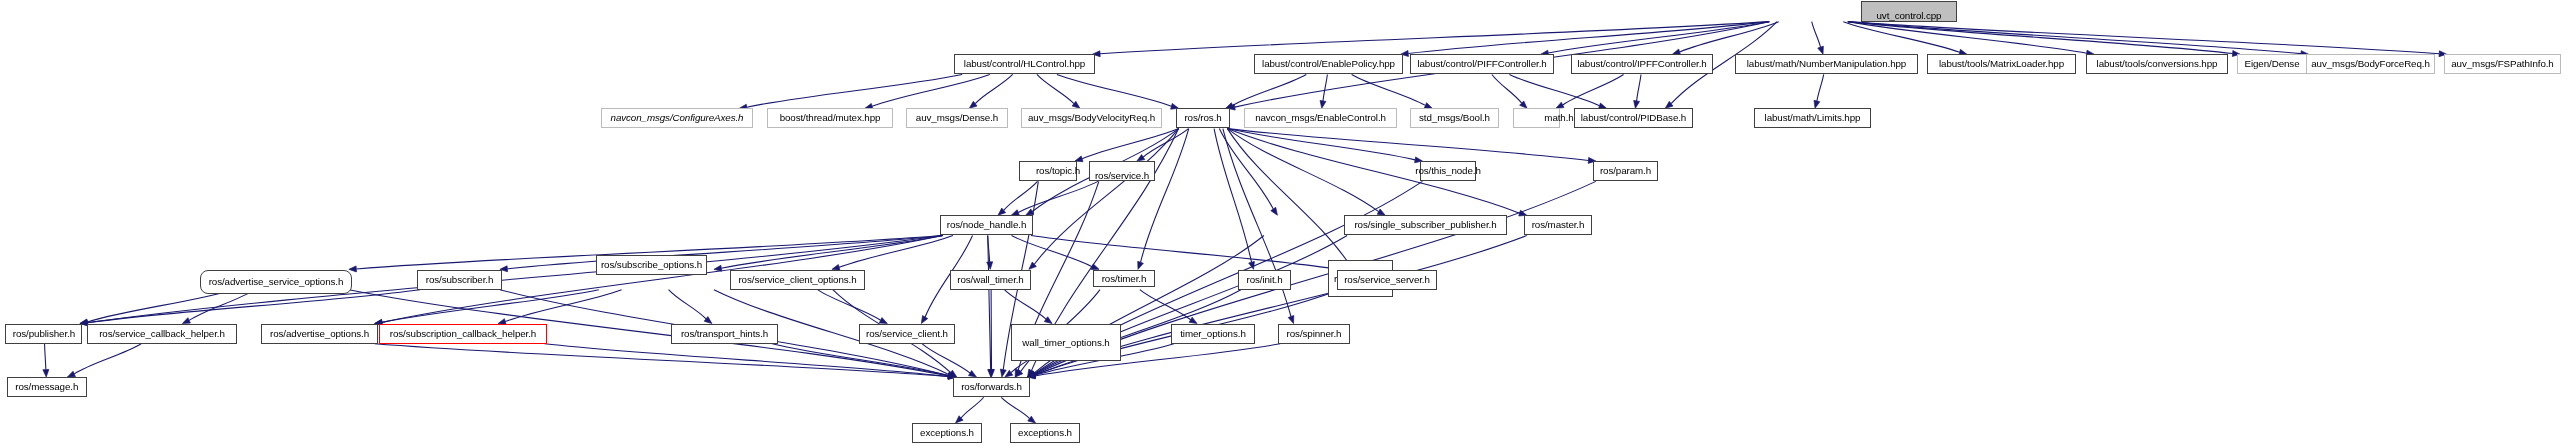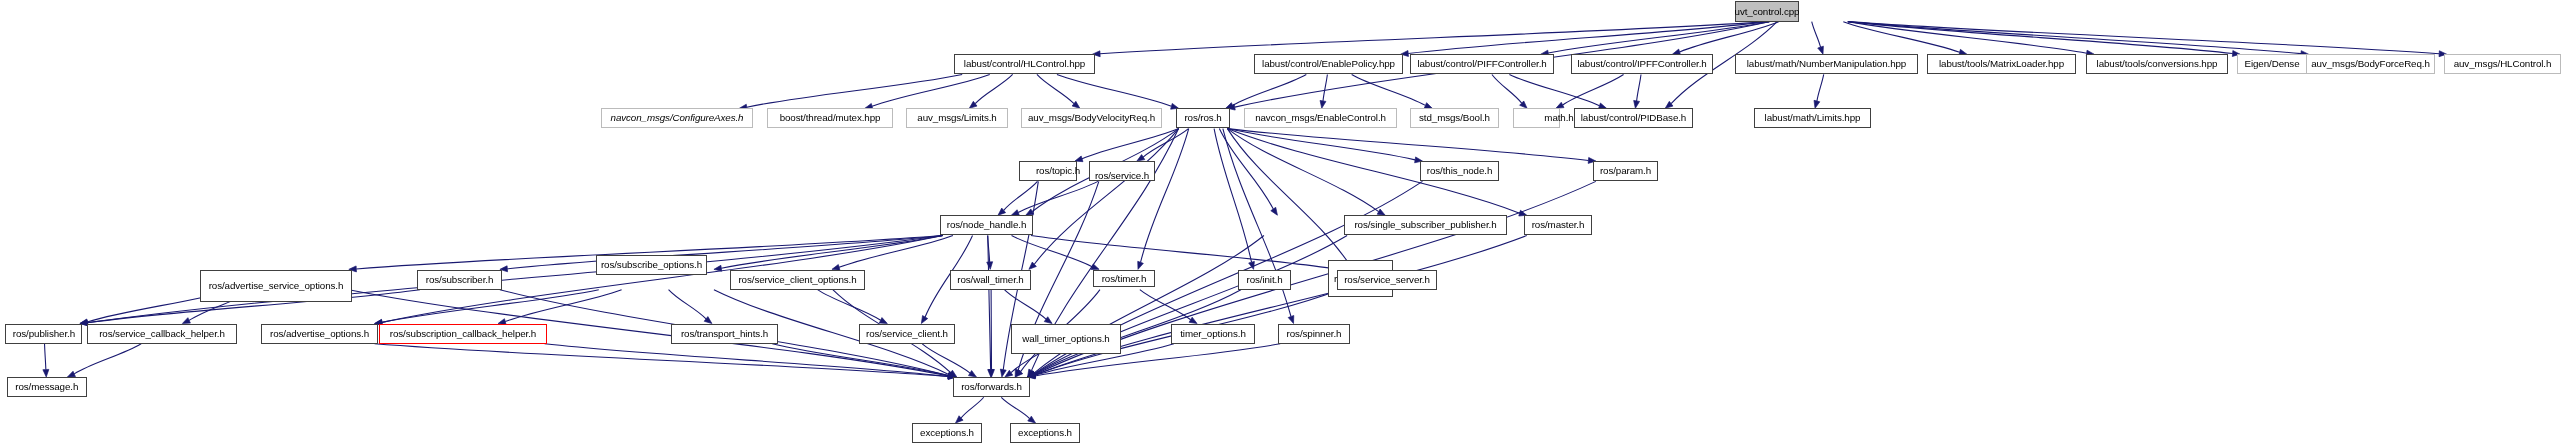--- a/index.html
+++ b/index.html
@@ -236,21 +236,21 @@
       <path class="edge-path" d="M1733,508 C1675.9527218189137,525.4624229559626 1583.580068141659,537.1040382599375 1527.7274362727671,554.5664612159001"></path>
       <polygon class="edge-head" points="1517,557 1526.7540207591271,550.2754867067932 1528.7008517864072,558.8574357250069"></polygon>
       <path class="edge-path" d="M1890,508 C1789.8169489168083,525.8377260555808 1626.874781927461,537.7295434259681 1527.9062955792285,555.567269481549"></path>
       <polygon class="edge-head" points="1517,557 1527.3332033718482,551.2047512498576 1528.4793877866089,559.9297877132404"></polygon>
       <path class="edge-path" d="M1452.3,587 C1442.7427460328902,598.467944563956 1427.67748833203,606.1132409399268 1418.821649553644,617.5811855038829"></path>
       <polygon class="edge-head" points="1410.7,625 1415.8541237551972,614.3325256824254 1421.7891753520908,620.8298453253404"></polygon>
       <path class="edge-path" d="M1478.22,587 C1489.3261264007783,598.7716620327873 1508.1211337390223,606.6194367213121 1519.9866829738753,618.3910987540994"></path>
       <polygon class="edge-head" points="1528.78,625 1517.343122475515,621.9084255645492 1522.6302434722356,614.8737719436496"></polygon>
     </svg>
   <div id="nodes-layer">
-      <div class="node-box root" style="left: 1735px; top: 1.4px; width: 64px; height: 20.3px;">
+      <div class="node-box root" style="left: 1861px; top: 1.4px; width: 96px; height: 20.3px; align-items: flex-end;">
         <span class="node-label">uvt_control.cpp</span>
       </div>
       <div class="node-box solid" style="left: 954px; top: 54px; width: 141px; height: 20.3px;">
         <span class="node-label">labust/control/HLControl.hpp</span>
       </div>
       <div class="node-box solid" style="left: 1254px; top: 54px; width: 149px; height: 20.3px;">
         <span class="node-label">labust/control/EnablePolicy.hpp</span>
       </div>
       <div class="node-box solid" style="left: 1410px; top: 54px; width: 144px; height: 20.3px;">
         <span class="node-label">labust/control/PIFFController.h</span>
@@ -267,30 +267,30 @@
       <div class="node-box solid" style="left: 2086px; top: 54px; width: 142px; height: 20.3px;">
         <span class="node-label">labust/tools/conversions.hpp</span>
       </div>
       <div class="node-box " style="left: 2237px; top: 54px; width: 70px; height: 20.3px;">
         <span class="node-label">Eigen/Dense</span>
       </div>
       <div class="node-box " style="left: 2306px; top: 54px; width: 129px; height: 20.3px;">
         <span class="node-label">auv_msgs/BodyForceReq.h</span>
       </div>
       <div class="node-box " style="left: 2444px; top: 54px; width: 117px; height: 20.3px;">
-        <span class="node-label">auv_msgs/HLControl.h</span>
+        <span class="node-label">auv_msgs/FSPathInfo.h</span>
       </div>
       <div class="node-box " style="left: 601px; top: 108px; width: 152px; height: 20.3px; font-style: italic;">
         <span class="node-label">navcon_msgs/ConfigureAxes.h</span>
       </div>
       <div class="node-box " style="left: 767px; top: 108px; width: 126px; height: 20.3px;">
         <span class="node-label">boost/thread/mutex.hpp</span>
       </div>
       <div class="node-box " style="left: 906px; top: 108px; width: 102px; height: 20.3px;">
-        <span class="node-label">auv_msgs/Limits.h</span>
+        <span class="node-label">auv_msgs/Dense.h</span>
       </div>
       <div class="node-box " style="left: 1021px; top: 108px; width: 141px; height: 20.3px;">
         <span class="node-label">auv_msgs/BodyVelocityReq.h</span>
       </div>
       <div class="node-box solid" style="left: 1176px; top: 108px; width: 54px; height: 20.3px;">
         <span class="node-label">ros/ros.h</span>
       </div>
       <div class="node-box " style="left: 1244px; top: 108px; width: 153px; height: 20.3px;">
         <span class="node-label">navcon_msgs/EnableControl.h</span>
       </div>
@@ -305,39 +305,39 @@
       </div>
       <div class="node-box solid" style="left: 1754px; top: 108px; width: 117px; height: 20.3px;">
         <span class="node-label">labust/math/Limits.hpp</span>
       </div>
       <div class="node-box solid" style="left: 1019px; top: 161px; width: 58px; height: 20.3px; padding-left: 20px;">
         <span class="node-label">ros/topic.h</span>
       </div>
       <div class="node-box solid" style="left: 1089px; top: 161px; width: 66px; height: 20.3px; align-items: flex-end;">
         <span class="node-label">ros/service.h</span>
       </div>
-      <div class="node-box solid" style="left: 1420px; top: 161px; width: 79px; height: 20.3px;">
+      <div class="node-box solid" style="left: 1420px; top: 161px; width: 56px; height: 20.3px;">
         <span class="node-label">ros/this_node.h</span>
       </div>
       <div class="node-box solid" style="left: 1593px; top: 161px; width: 65px; height: 20.3px;">
         <span class="node-label">ros/param.h</span>
       </div>
       <div class="node-box solid" style="left: 940px; top: 215px; width: 93px; height: 20.3px;">
         <span class="node-label">ros/node_handle.h</span>
       </div>
       <div class="node-box solid" style="left: 1328px; top: 215px; width: 65px; height: 37px; margin-top: 45px;">
         <span class="node-label">ros/names.h</span>
       </div>
       <div class="node-box solid" style="left: 1344px; top: 215px; width: 163px; height: 20.3px;">
         <span class="node-label">ros/single_subscriber_publisher.h</span>
       </div>
       <div class="node-box solid" style="left: 1524px; top: 215px; width: 68px; height: 20.3px;">
         <span class="node-label">ros/master.h</span>
       </div>
-      <div class="node-box solid" style="left: 200px; top: 270px; width: 152px; height: 32px;">
+      <div class="node-box solid" style="left: 200px; top: 270px; width: 152px; height: 24px; border-radius: 8px;">
         <span class="node-label">ros/advertise_service_options.h</span>
       </div>
       <div class="node-box solid" style="left: 417px; top: 270px; width: 85px; height: 20.3px;">
         <span class="node-label">ros/subscriber.h</span>
       </div>
       <div class="node-box solid" style="left: 596px; top: 255px; width: 111px; height: 20.3px;">
         <span class="node-label">ros/subscribe_options.h</span>
       </div>
       <div class="node-box solid" style="left: 730px; top: 270px; width: 135px; height: 20.3px;">
         <span class="node-label">ros/service_client_options.h</span>
@@ -365,21 +365,21 @@
       </div>
       <div class="node-box highlight" style="left: 379px; top: 324px; width: 168px; height: 20.3px;">
         <span class="node-label">ros/subscription_callback_helper.h</span>
       </div>
       <div class="node-box solid" style="left: 671px; top: 324px; width: 107px; height: 20.3px;">
         <span class="node-label">ros/transport_hints.h</span>
       </div>
       <div class="node-box solid" style="left: 859px; top: 324px; width: 96px; height: 20.3px;">
         <span class="node-label">ros/service_client.h</span>
       </div>
-      <div class="node-box solid" style="left: 1011px; top: 324px; width: 110px; height: 30px;">
+      <div class="node-box solid" style="left: 1011px; top: 324px; width: 110px; height: 37px;">
         <span class="node-label">wall_timer_options.h</span>
       </div>
       <div class="node-box solid" style="left: 1171px; top: 324px; width: 84px; height: 20.3px;">
         <span class="node-label">timer_options.h</span>
       </div>
       <div class="node-box solid" style="left: 1278px; top: 324px; width: 72px; height: 20.3px;">
         <span class="node-label">ros/spinner.h</span>
       </div>
       <div class="node-box solid" style="left: 953px; top: 377px; width: 77px; height: 20.3px;">
         <span class="node-label">ros/forwards.h</span>

